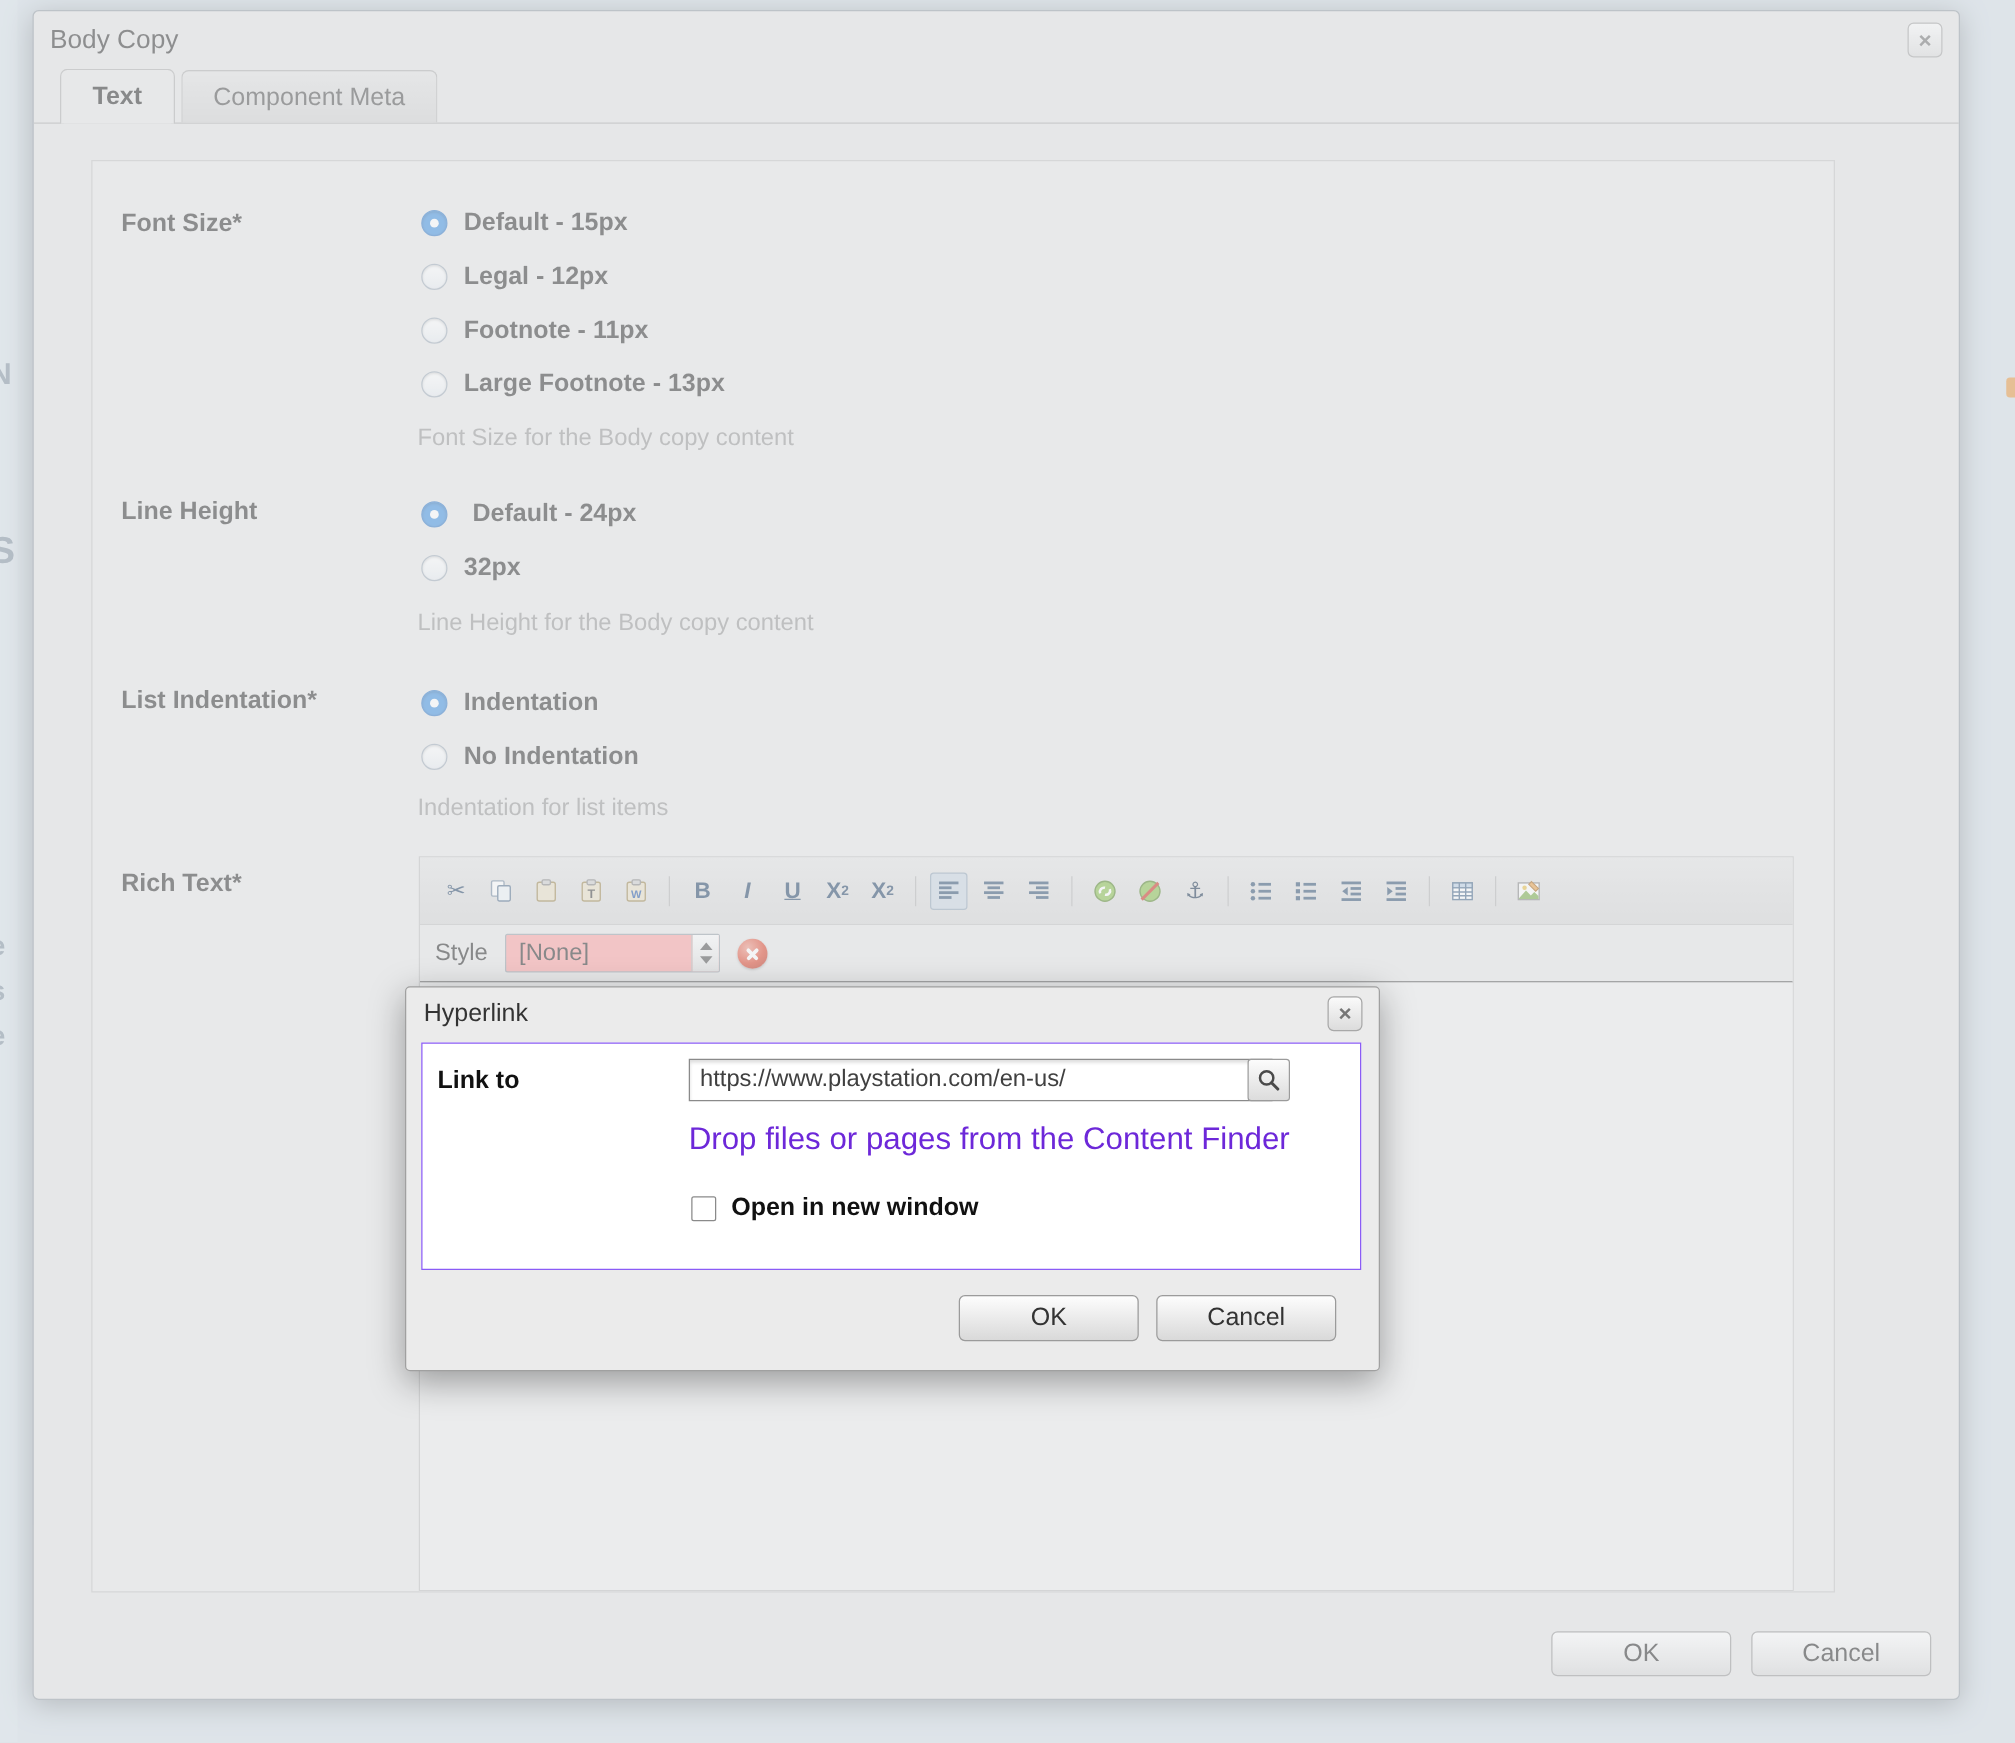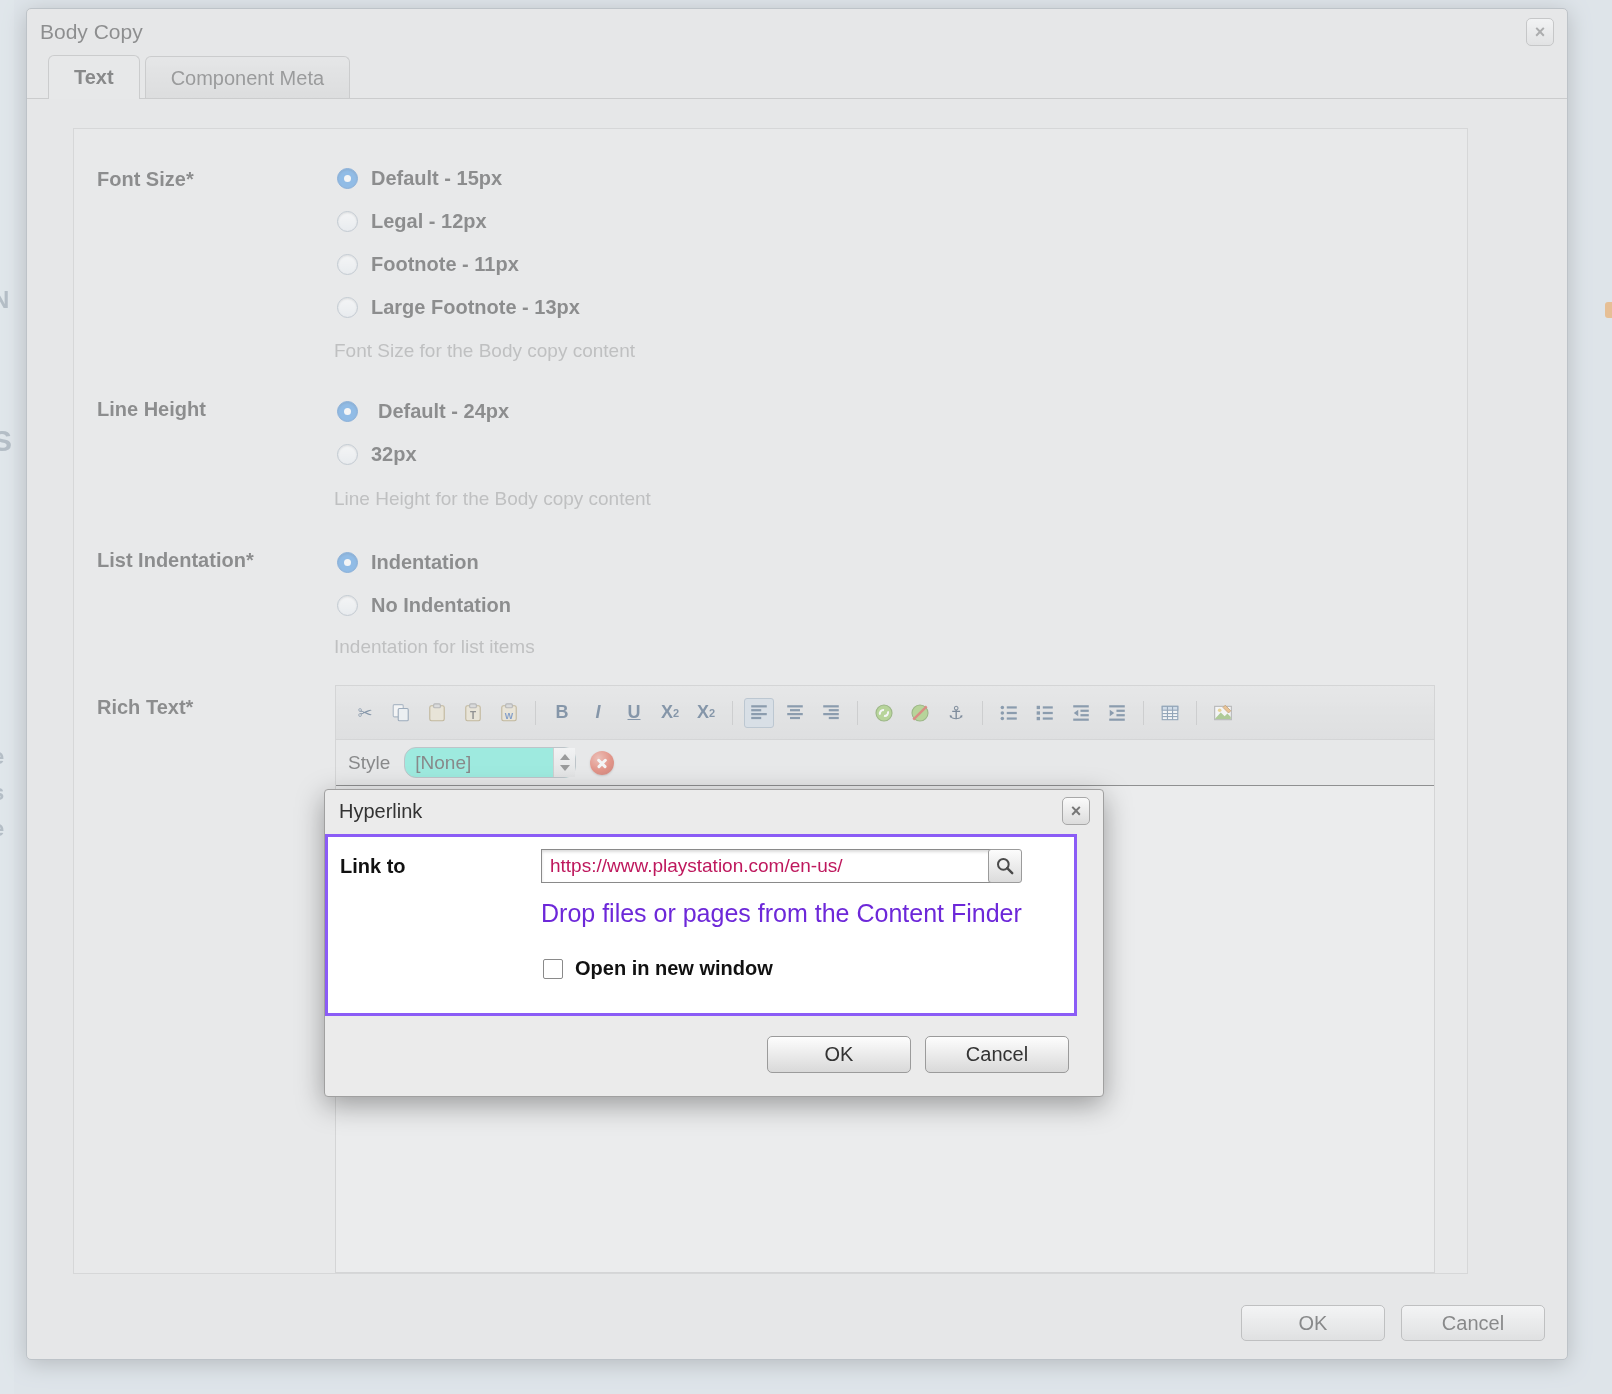--- a/index.html
+++ b/index.html
@@ -54,21 +54,21 @@
   .tico { width:30px; height:30px; display:flex; align-items:center; justify-content:center;
     font-size:18px; color:#2f4d6e; font-weight:bold; cursor:pointer; border:1px solid transparent; border-radius:3px; }
   .tico.active { background:#cad6e0; border-color:#96a8ba; }
   .tico .ul { text-decoration:underline; }
   .tico sub, .tico sup { font-size:11px; font-weight:bold; }
   .tsep { width:1px; height:24px; background:#b6b6b6; margin:0 5px; flex:0 0 auto; }
 
   .stylerow { height:46px; background:#e6e6e6; border-bottom:1px solid #404040;
     display:flex; align-items:center; padding:0 12px; gap:14px; flex:0 0 auto; }
   .style-label { font-size:19px; color:#333; }
-  .style-dd { width:172px; height:31px; background:#5eead4; border:1px solid #9aa2aa; border-radius:12px;
+  .style-dd { width:172px; height:31px; background:#fca5a5; border:1px solid #9aa2aa; border-radius:2px;
     position:relative; font-size:19px; color:#333; line-height:29px; padding-left:10px; cursor:pointer; }
   .dd-stepper { position:absolute; right:0; top:0; width:22px; height:100%;
     border-left:1px solid #b8b8b8; background:linear-gradient(#fafafa,#ddd); }
   .dd-stepper::before, .dd-stepper::after { content:""; position:absolute; left:6px;
     border-left:5px solid transparent; border-right:5px solid transparent; }
   .dd-stepper::before { top:6px; border-bottom:6px solid #555; }
   .dd-stepper::after { bottom:6px; border-top:6px solid #555; }
   .remove-ic { width:24px; height:24px; border-radius:50%; position:relative; cursor:pointer;
     background:radial-gradient(circle at 35% 30%, #f09a8a, #dd4a32 55%, #b32e1e); box-shadow:0 1px 2px rgba(0,0,0,.25); }
   .remove-ic::before, .remove-ic::after { content:""; position:absolute; left:6px; top:11px;
@@ -82,24 +82,24 @@
     border:1px solid #9b9b9b; border-radius:5px; font-size:20px; color:#333;
     display:flex; align-items:center; justify-content:center; cursor:pointer; }
 
   
   .dim { position:absolute; inset:0; background:rgba(231,234,236,.47); z-index:40; }
 
   
   .hdlg { position:absolute; left:324px; top:789px; width:780px; height:308px; z-index:60;
     background:#ebebeb; border:1px solid #a0a0a0; border-radius:4px; box-shadow:0 8px 28px rgba(0,0,0,.35); }
   .hdlg-title { position:absolute; left:14px; top:10px; font-size:20px; color:#333; }
-  .hbox { position:absolute; left:0; top:44px; width:752px; height:182px; background:#fff; border:3px solid #8b5cf6; }
+  .hbox { position:absolute; left:12px; top:44px; width:752px; height:182px; background:#fff; border:1px solid #8b5cf6; }
   .linkto { position:absolute; left:12px; top:18px; font-size:20px; font-weight:bold; color:#111; }
   .url-input { position:absolute; left:213px; top:12px; width:467px; height:34px;
-    border:1px solid #8a8a8a; font-size:19px; padding:0 8px; color:#be185d;
+    border:1px solid #8a8a8a; font-size:19px; padding:0 8px; color:#404040;
     box-shadow:inset 0 2px 3px rgba(0,0,0,.14); font-family:"Liberation Sans","DejaVu Sans",sans-serif; }
   .search-btn { position:absolute; left:660px; top:12px; width:34px; height:34px;
     border:1px solid #9b9b9b; border-radius:3px; background:linear-gradient(#fcfcfc,#dcdcdc);
     display:flex; align-items:center; justify-content:center; cursor:pointer; }
   .hhelp { position:absolute; left:213px; top:62px; font-size:25px; color:#6d28d9; }
   .chk { position:absolute; left:215px; top:122px; width:20px; height:20px; background:#fff;
     border:1px solid #8a8a8a; border-radius:2px; cursor:pointer; }
   .chk-label { position:absolute; left:247px; top:120px; font-size:20px; font-weight:bold; color:#111; cursor:pointer; }
   .hbtns { position:absolute; right:34px; bottom:23px; display:flex; gap:14px; }
   .hbtns .btn { min-width:144px; height:37px; }

